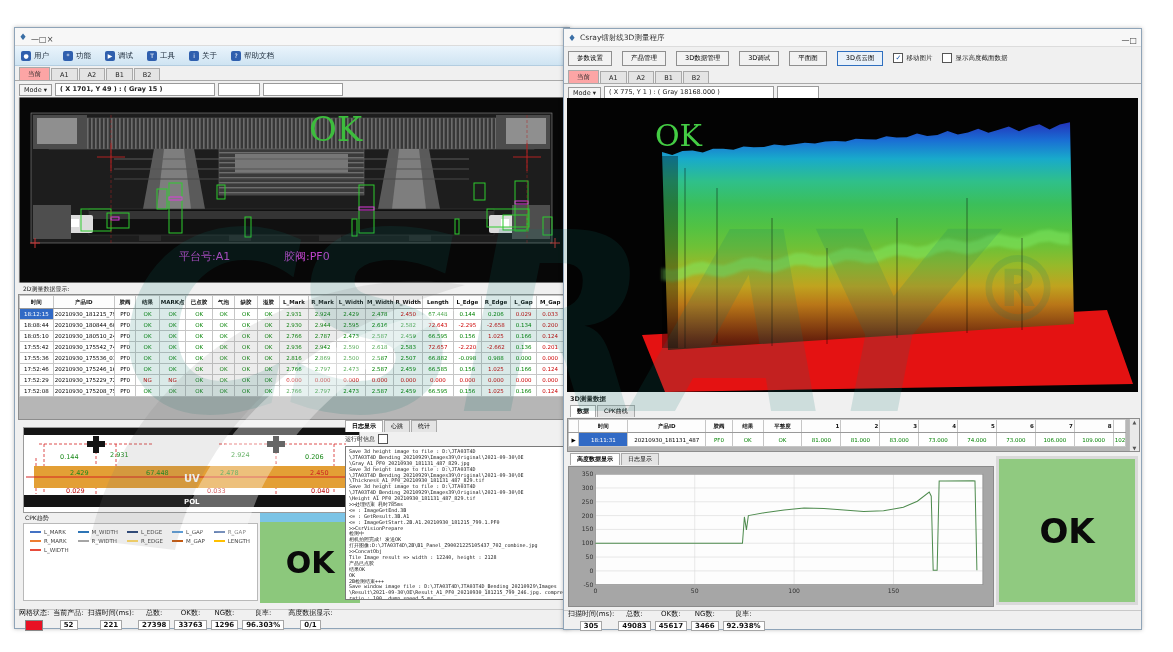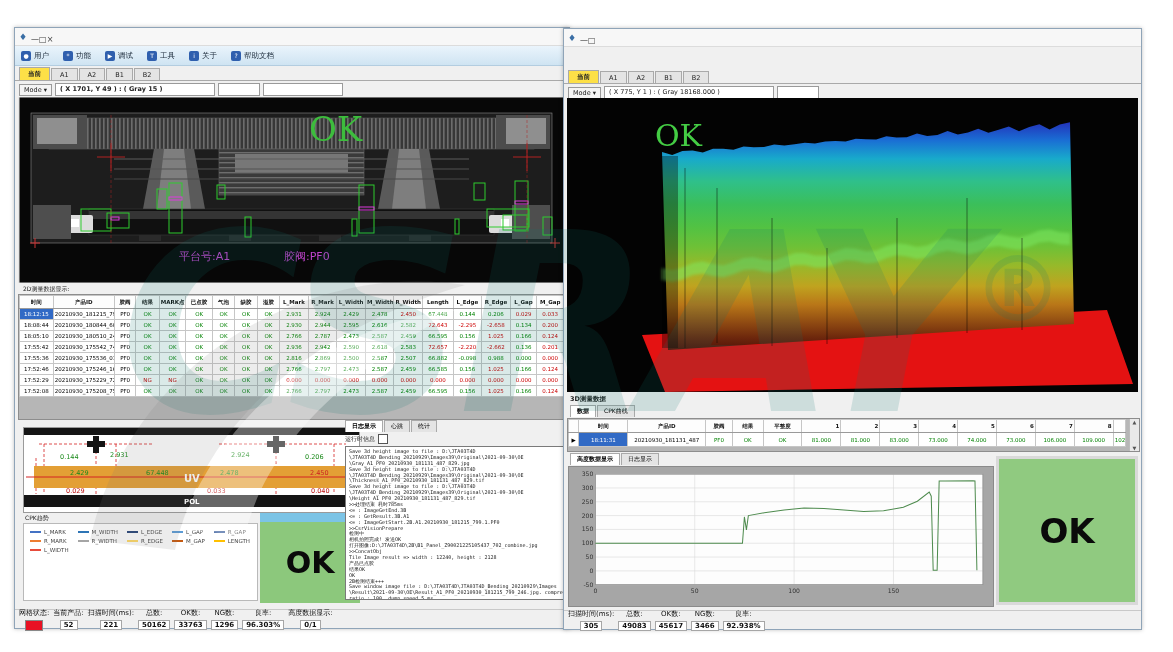--- a/index.html
+++ b/index.html
@@ -11,21 +11,21 @@
   .appico{color:#3a6ea5;font-size:9px;margin-right:4px;}
   .wtitle{font-size:7.5px;color:#333;flex:1;white-space:nowrap;overflow:hidden;}
   .wc{width:16px;text-align:center;font-size:8px;color:#444;cursor:default;}
   
   .menubar{position:absolute;left:0;right:0;height:20px;background:linear-gradient(#eaf4fc,#cfe4f2);border-bottom:1px solid #b3cde0;display:flex;align-items:center;padding:0 6px;box-sizing:border-box;gap:14px;}
   .mitem{display:flex;align-items:center;gap:3px;font-size:7.5px;color:#1b2a3a;}
   .mico{width:10px;height:10px;background:#2f5fae;color:#fff;font-size:6px;line-height:10px;text-align:center;border-radius:2px;display:inline-block;}
   
   .tabstrip{position:absolute;display:flex;align-items:flex-end;border-bottom:1px solid #a9a9a9;box-sizing:border-box;}
   .tab{font-size:6.5px;color:#222;background:#e4e4e4;border:1px solid #a9a9a9;border-bottom:none;padding:2px 8px 1px 8px;margin-right:1px;}
-  .tab.act{background:#fde047;font-weight:bold;}
+  .tab.act{background:#fca5a5;font-weight:normal;}
   
   .modebar{position:absolute;display:flex;align-items:center;gap:3px;font-size:6.5px;color:#222;}
   .modebtn{border:1px solid #9a9a9a;background:#f4f4f4;padding:1px 4px;font-size:6.5px;}
   .modebox{border:1px solid #9a9a9a;background:#fff;padding:1px 4px;height:9px;font-size:6.5px;white-space:nowrap;overflow:hidden;}
   
   table{border-collapse:collapse;table-layout:fixed;background:#fff;}
   th,td{border:1px solid #c6c6c6;font-size:5.5px;padding:0 1px;white-space:nowrap;overflow:hidden;text-align:center;height:10px;}
   th{font-weight:bold;color:#111;background:#fdfdfd;border-bottom:1px solid #9a9a9a;height:12px;}
   .c-g{color:#008200;}
   .c-r{color:#cc0000;}
@@ -556,21 +556,21 @@
       <span class="sseg">
         <span class="slab">当前产品:</span>
         <span class="sval">52</span>
       </span>
       <span class="sseg">
         <span class="slab">扫描时间(ms):</span>
         <span class="sval">221</span>
       </span>
       <span class="sseg">
         <span class="slab">总数:</span>
-        <span class="sval">50162</span>
+        <span class="sval">27398</span>
       </span>
       <span class="sseg">
         <span class="slab">OK数:</span>
         <span class="sval">33763</span>
       </span>
       <span class="sseg">
         <span class="slab">NG数:</span>
         <span class="sval">1296</span>
       </span>
       <span class="sseg">
@@ -580,22 +580,39 @@
       <span class="sseg">
         <span class="slab">高度数据显示:</span>
         <span class="sval">0/1</span>
       </span>
     </div>
 </div>
 
 <div class="win" id="rw" style="left:563px;top:28px;width:577px;height:600px;z-index:20;">
   <div class="titlebar">
     <span class="appico">♦</span>
+    <span class="wtitle">Csray镭射线3D测量程序</span>
     <span id="rw-controls"><span class="wc">—</span><span class="wc">□</span></span>
   </div>
+  <div class="toolbar" id="rw-toolbar" style="left:0;top:18px;right:0;height:22px;">
+      <button class="tbtn">参数设置</button>
+      <button class="tbtn">产品管理</button>
+      <button class="tbtn">3D数据管理</button>
+      <button class="tbtn">3D调试</button>
+      <button class="tbtn">平面图</button>
+      <button class="tbtn tbtn-act">3D点云图</button>
+      <span class="cbwrap">
+        <span class="cb">✓</span>
+        <span>移动图片</span>
+      </span>
+      <span class="cbwrap">
+        <span class="cb"></span>
+        <span>显示高度截面数据</span>
+      </span>
+    </div>
   <div class="tabstrip" id="rw-tabs" style="left:0;top:40px;right:0;height:15px;padding-left:4px;">
       <span class="tab act">当前</span>
       <span class="tab">A1</span>
       <span class="tab">A2</span>
       <span class="tab">B1</span>
       <span class="tab">B2</span>
     </div>
   <div class="modebar" style="left:4px;top:57px;">
     <span class="modebtn"><span>Mode</span> ▾</span>
     <span class="modebox" style="width:160px;">( X 775, Y 1 ) : ( Gray 18168.000 )</span>

